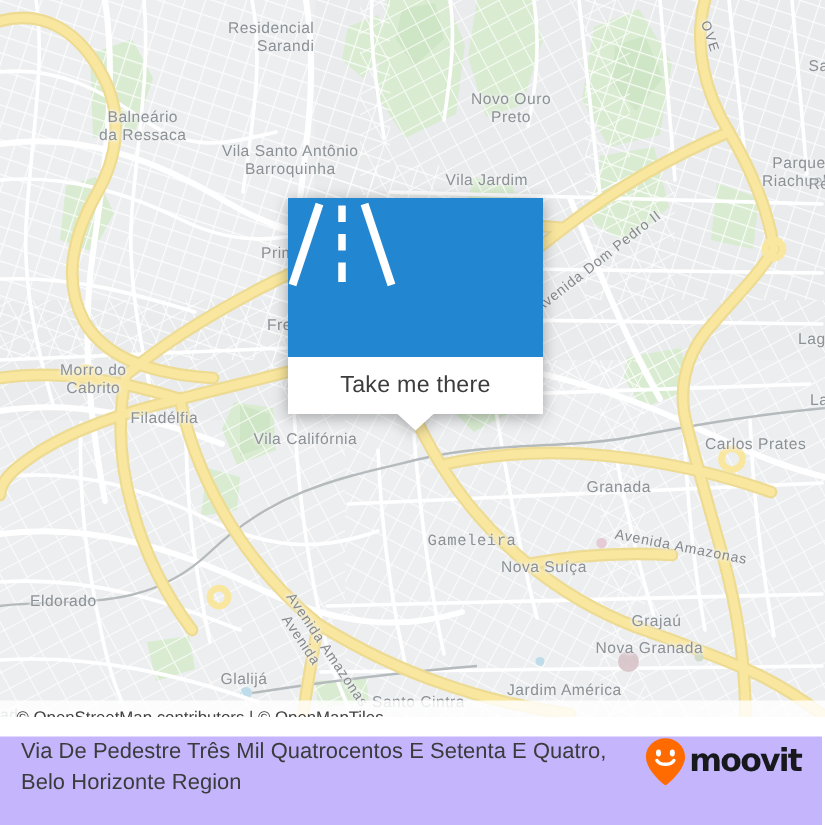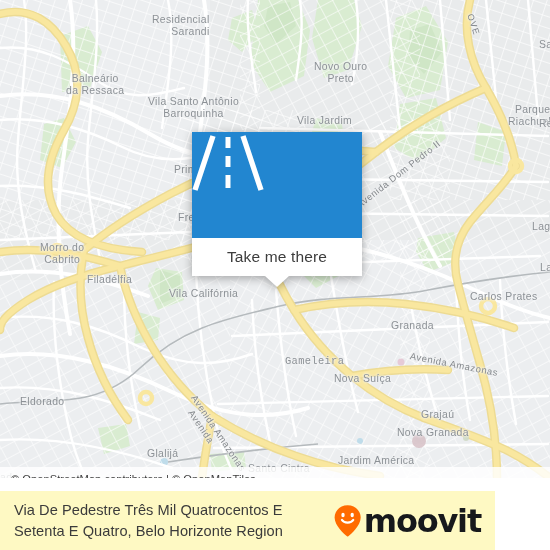--- a/index.html
+++ b/index.html
@@ -92,40 +92,40 @@
     color: #3f3f3f;
     font-size: 11.2px;
     padding-left: 11px;
     white-space: pre;
   }
 
   
   #bottom {
     position: absolute;
     left: 0; top: 491px;
-    width: 495px; height: 59px;
-    background: #fef9c3;
-    display: flex; align-items: center;
+    width: 548px; height: 59px;
+    background: #c4b5fd;
+    display: flex; align-items: flex-start;
     padding: 0 14px 0 14px;
   }
   #title {
     flex: 1;
     color: #3b3b3b;
     font-size: 14.6px;
     line-height: 21px;
     letter-spacing: .05px;
     padding-right: 8px;
   }
   #logo {
     display: flex; align-items: center; gap: 1px;
     flex: none;
   }
   #logo .word {
     font-family: "DejaVu Sans", sans-serif;
-    font-size: 32px;
+    font-size: 21px;
     font-weight: bold;
     color: #17191c;
     letter-spacing: -1.2px;
     line-height: 1;
   }
 </style>
 </head>
 <body>
 
 <div id="app">

